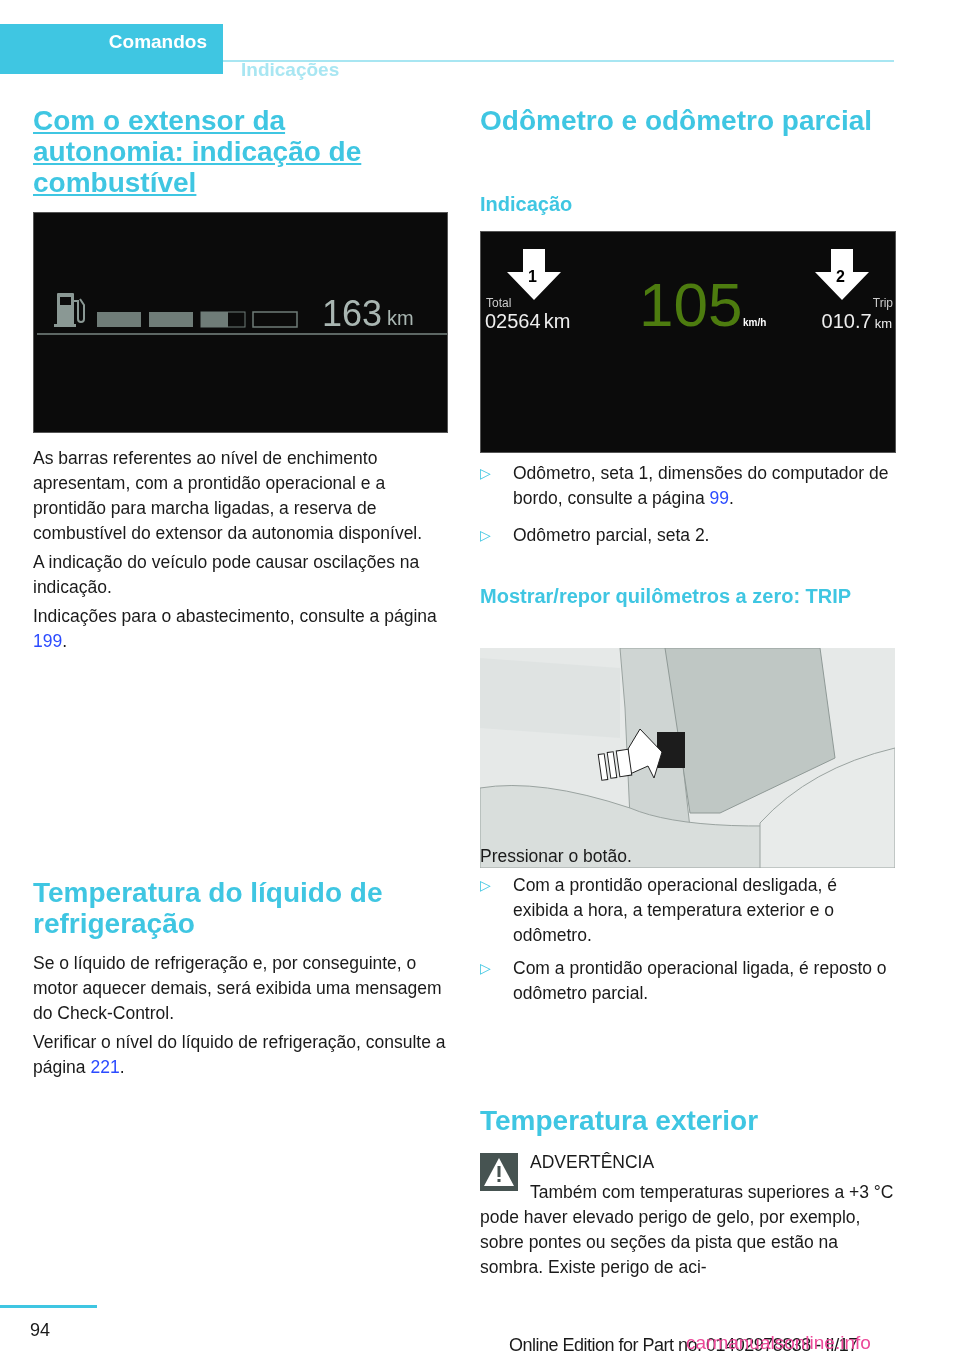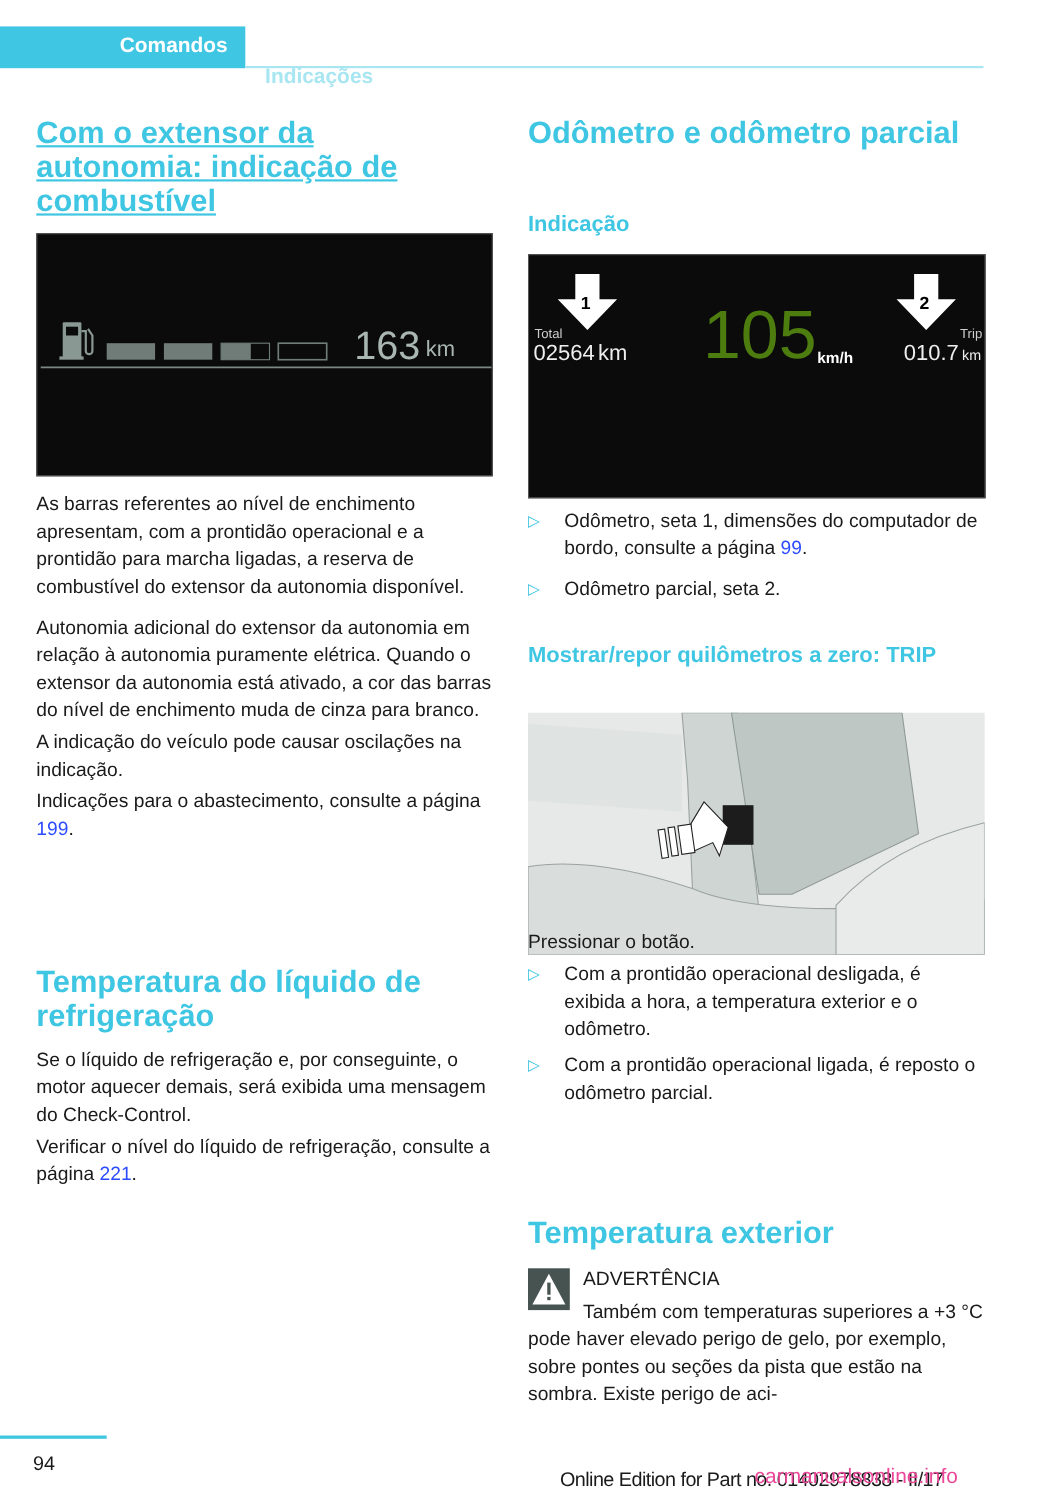--- a/index.html
+++ b/index.html
@@ -1,18 +1,18 @@
 <!DOCTYPE html>
 <html><head>
 <meta charset="utf-8">
 <style>
   html, body { margin:0; padding:0; background:#fff; }
   body { width:960px; height:1362px; position:relative; overflow:hidden;
          font-family:"Liberation Sans", sans-serif; color:#1a1a1a; }
-  .hdr-tab { position:absolute; top:24px; left:0; width:223px; height:38px; background:#3fc6e2; }
+  .hdr-tab { position:absolute; top:24px; left:0; width:223px; height:50px; background:#3fc6e2; }
   .hdr-tab span { position:absolute; right:16px; top:7px; color:#fff; font-weight:bold; font-size:19px; }
   .hdr-tab2 { position:absolute; top:31px; left:241px; color:#a8e6f2; font-weight:bold; font-size:19px;margin-top:28px; }
   .hdr-line { position:absolute; top:60px; left:223px; width:671px; height:2px; background:#a8e6f2; }
 
   .col { position:absolute; width:416px; }
   .col-l { left:33px; }
   .col-r { left:480px; }
   h1 { color:#3fc6e2; font-size:28px; line-height:31px; margin:0; font-weight:bold; }
   h2 { color:#3fc6e2; font-size:20px; line-height:24px; margin:0; font-weight:bold; }
   p { font-size:17.5px; line-height:25px; margin:0; }
@@ -54,21 +54,20 @@
     <rect x="167" y="99" width="27" height="15" fill="#6f7c78"></rect>
     <rect x="219" y="99" width="44" height="15" fill="#0b0b0b" stroke="#6f7c78" stroke-width="1.5"></rect>
     <line x1="3" y1="121" x2="413" y2="121" stroke="#7a8783" stroke-width="1.5"></line>
   </svg>
   <div class="abs" style="left:288px;top:80px;color:#a9b6b2;font-size:36px;font-weight:300;">163</div>
   <div class="abs" style="left:353px;top:94px;color:#a9b6b2;font-size:20px;">km</div>
 </div>
 
 <div class="col col-l" style="top:446px;">
   <p>As barras referentes ao nível de enchimento apresentam, com a prontidão operacional e a prontidão para marcha ligadas, a reserva de combustível do extensor da autonomia disponível.</p>
-  <p style="margin-top:12px;">Autonomia adicional do extensor da autonomia em relação à autonomia puramente elétrica. Quando o extensor da autonomia está ativado, a cor das barras do nível de enchimento muda de cinza para branco.</p>
   <p style="margin-top:4px;">A indicação do veículo pode causar oscilações na indicação.</p>
   <p style="margin-top:4px;"><span>Indicações para o abastecimento, consulte a página </span><span class="link">199</span>.</p>
 </div>
 
 <h1 class="abs" style="left:33px;top:877px;width:420px;">Temperatura do líquido de refrigeração</h1>
 <div class="col col-l" style="top:951px;">
   <p>Se o líquido de refrigeração e, por conseguinte, o motor aquecer demais, será exibida uma mensagem do Check-Control.</p>
   <p style="margin-top:4px;"><span>Verificar o nível do líquido de refrigeração, consulte a página </span><span class="link">221</span>.</p>
 </div>
 
@@ -78,21 +77,21 @@
 <div class="fig" style="left:480px;top:231px;width:414px;height:220px;">
   <svg width="414" height="220" class="abs" style="left:0;top:0;">
     <polygon points="42,17 64,17 64,40 80,40 53,68 26,40 42,40" fill="#fff"></polygon>
     <polygon points="350,17 372,17 372,40 388,40 361,68 334,40 350,40" fill="#fff"></polygon>
   </svg>
   <div class="abs" style="left:47px;top:36px;font-weight:bold;font-size:16px;color:#000;">1</div>
   <div class="abs" style="left:355px;top:36px;font-weight:bold;font-size:16px;color:#000;">2</div>
   <div class="abs" style="left:5px;top:64px;color:#ccc;font-size:12px;">Total</div>
   <div class="abs" style="left:4px;top:78px;color:#eee;font-size:20px;"><span>02564</span><span style="margin-left:3px;">km</span></div>
   <div class="abs" style="left:158px;top:42px;color:#4d7c0f;font-size:62px;line-height:62px;">105</div>
-  <div class="abs" style="left:262px;top:85px;color:#fff;font-size:14px;font-weight:bold;">km/h</div>
+  <div class="abs" style="left:262px;top:85px;color:#fff;font-size:10px;font-weight:bold;">km/h</div>
   <div class="abs" style="right:2px;top:64px;color:#ccc;font-size:12px;">Trip</div>
   <div class="abs" style="right:3px;top:78px;color:#eee;font-size:20px;"><span>010.7</span><span style="margin-left:3px;font-size:13px;">km</span></div>
 </div>
 
 <div class="col col-r" style="top:461px;">
   <ul class="bl">
     <li><span class="b">▷</span><span>Odômetro, seta 1, dimensões do computador de bordo, consulte a página </span><span class="link">99</span>.</li>
     <li style="margin-top:12px;"><span class="b">▷</span><span>Odômetro parcial, seta 2.</span></li>
   </ul>
 </div>

